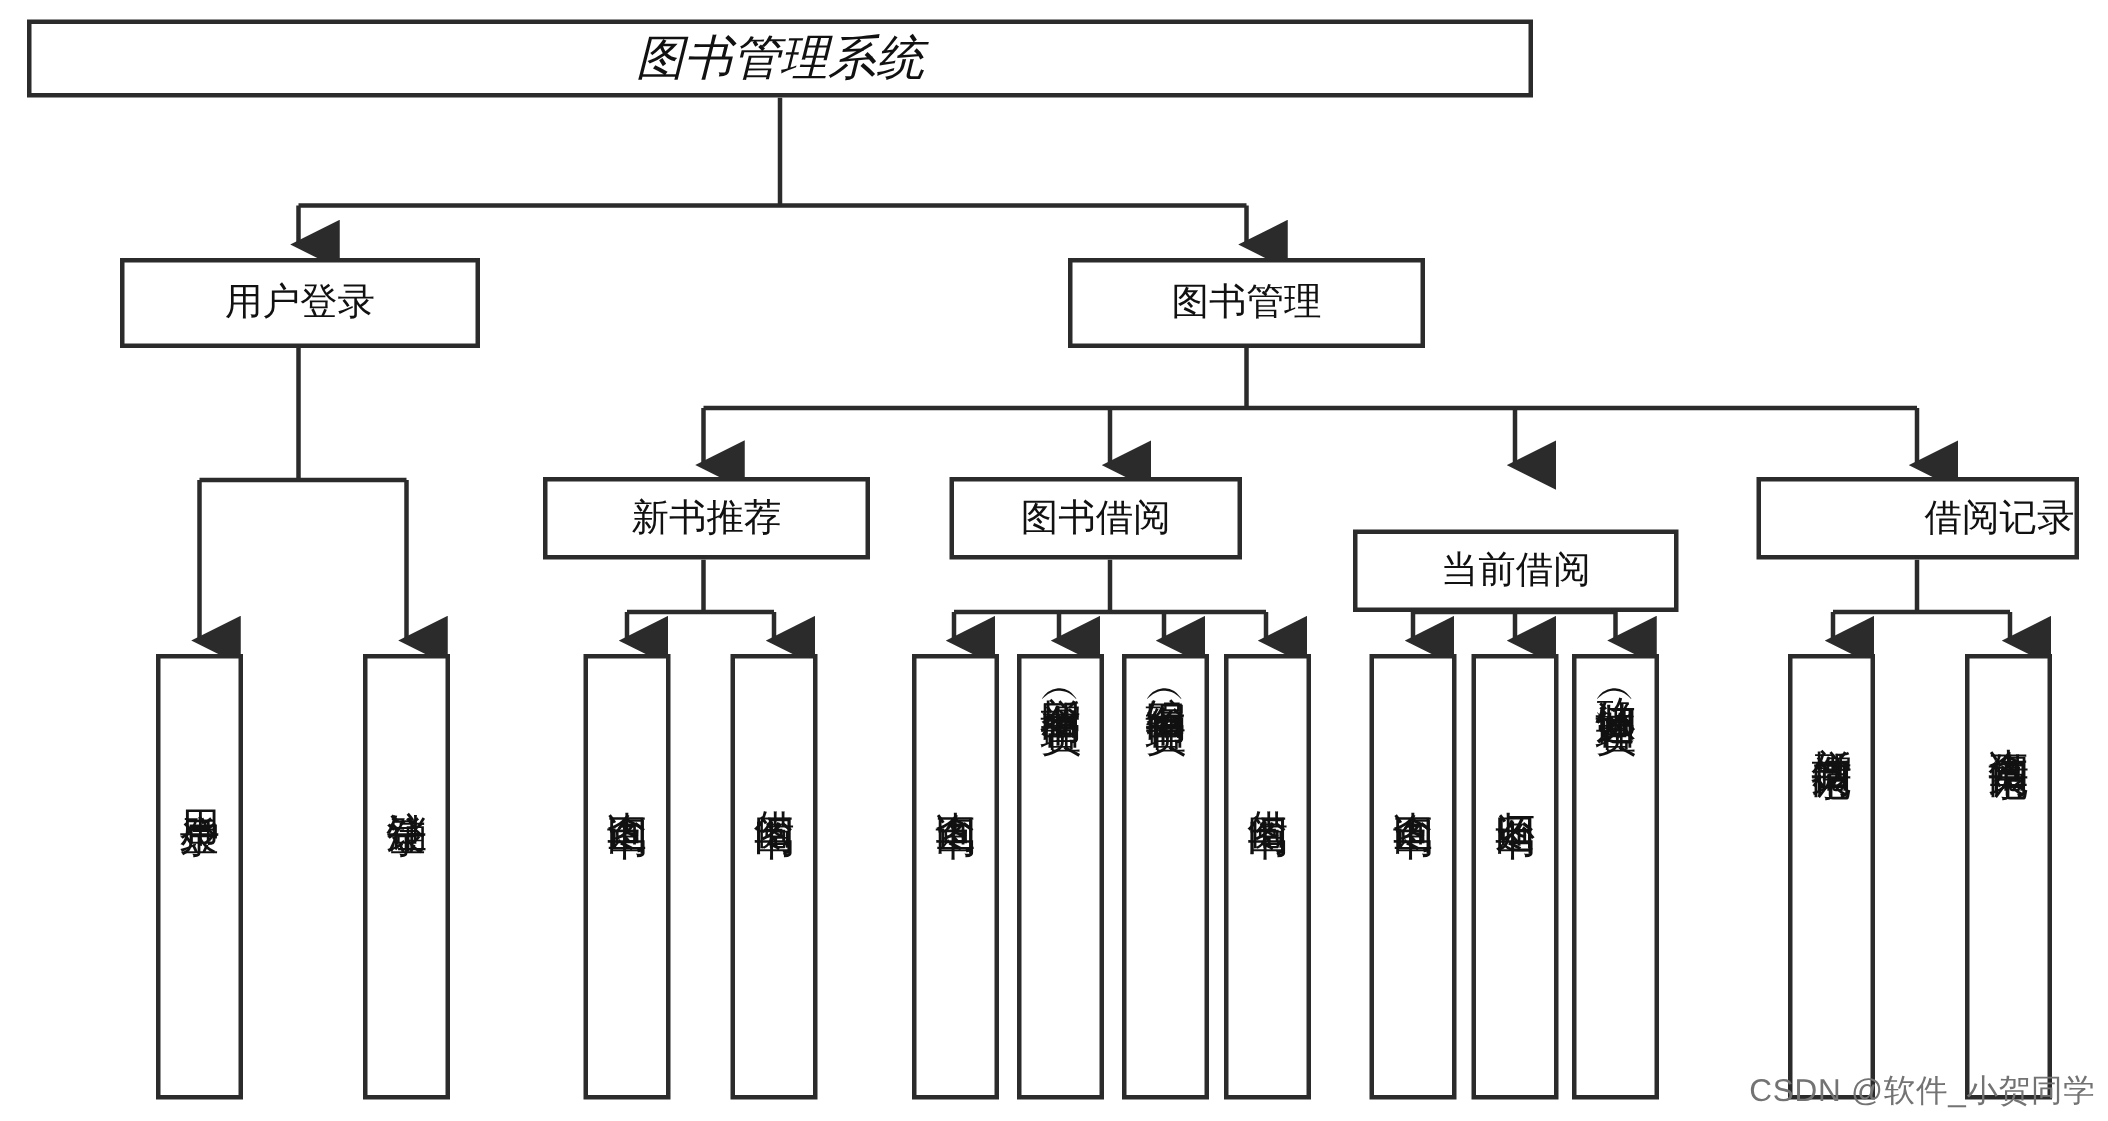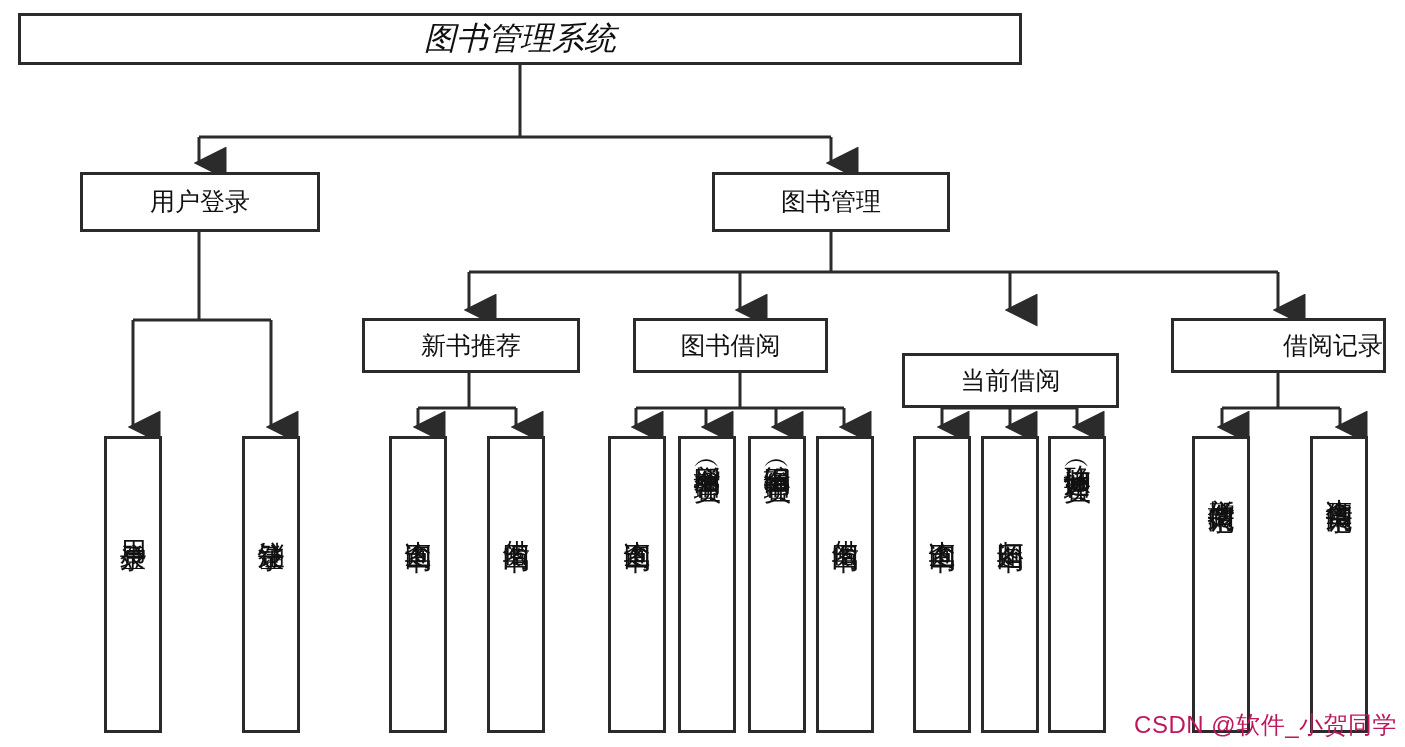--- a/index.html
+++ b/index.html
@@ -57,22 +57,22 @@
     line-height: 1.05;
   }
   #root-node .lbl {
     font-size: 32px;
     font-style: italic;
   }
   .watermark {
     position: absolute;
     right: 8px;
     bottom: 6px;
-    font-size: 24px;
-    color: #be185d;
+    font-size: 21px;
+    color: #737373;
     letter-spacing: 0.5px;
     white-space: nowrap;
   }
 </style>
 </head>
 <body>
 
 <div id="canvas">
 
   <svg id="wires" viewBox="0 0 1405 747">

